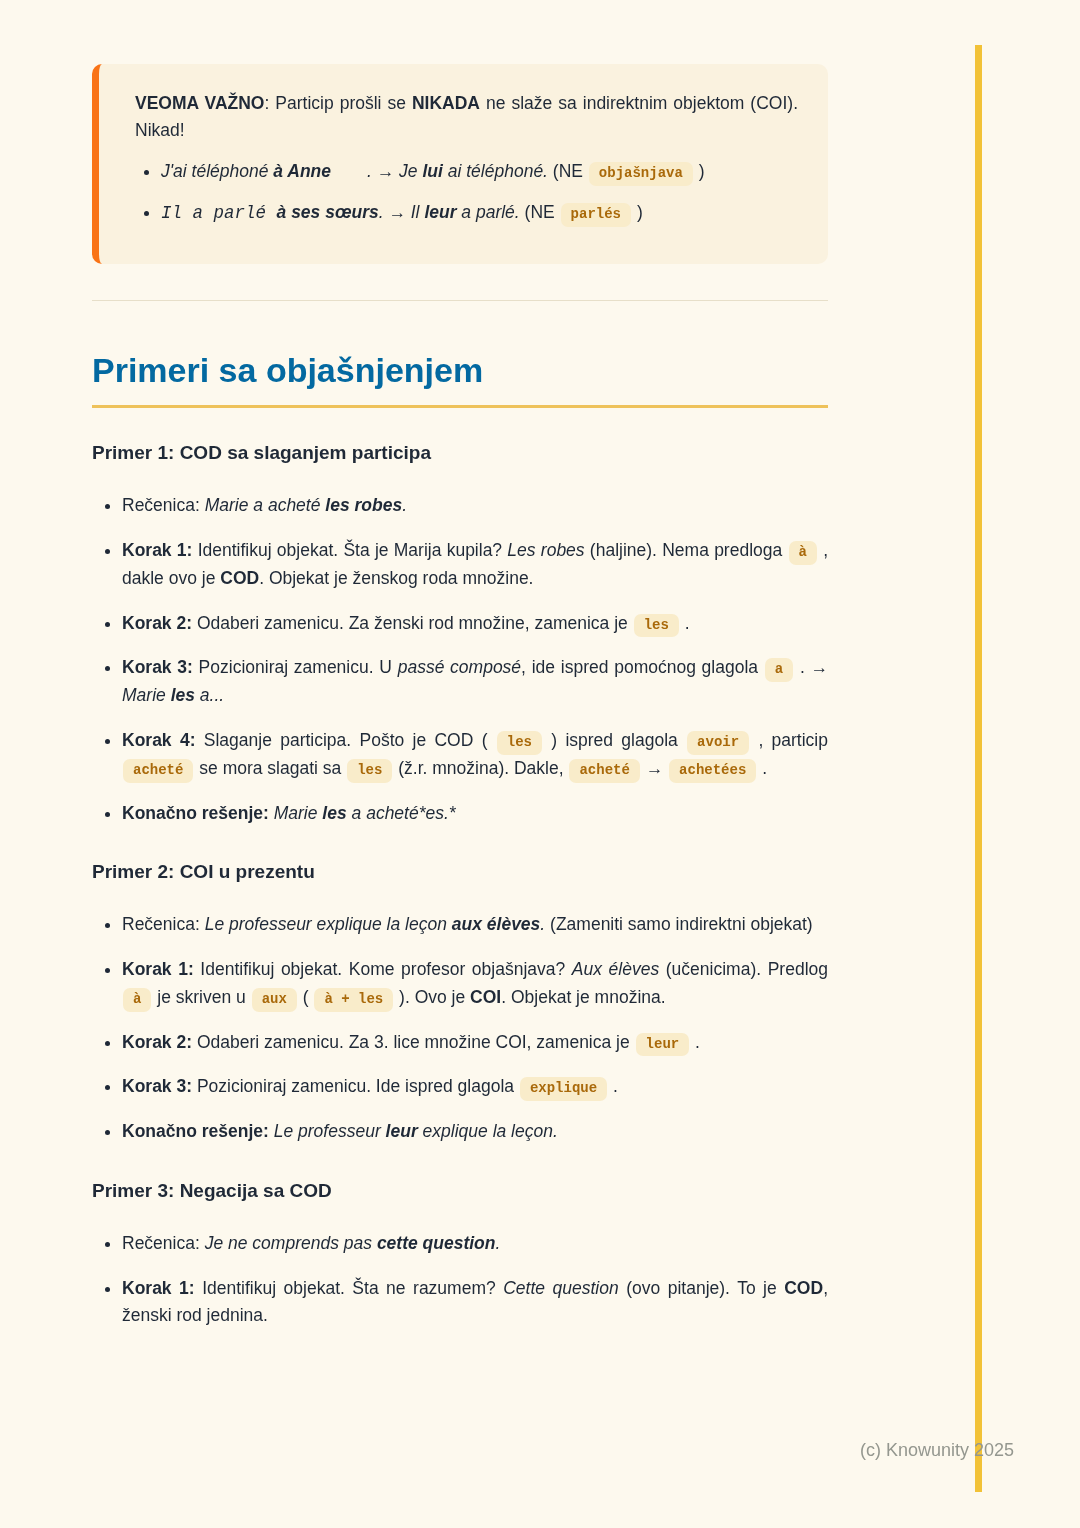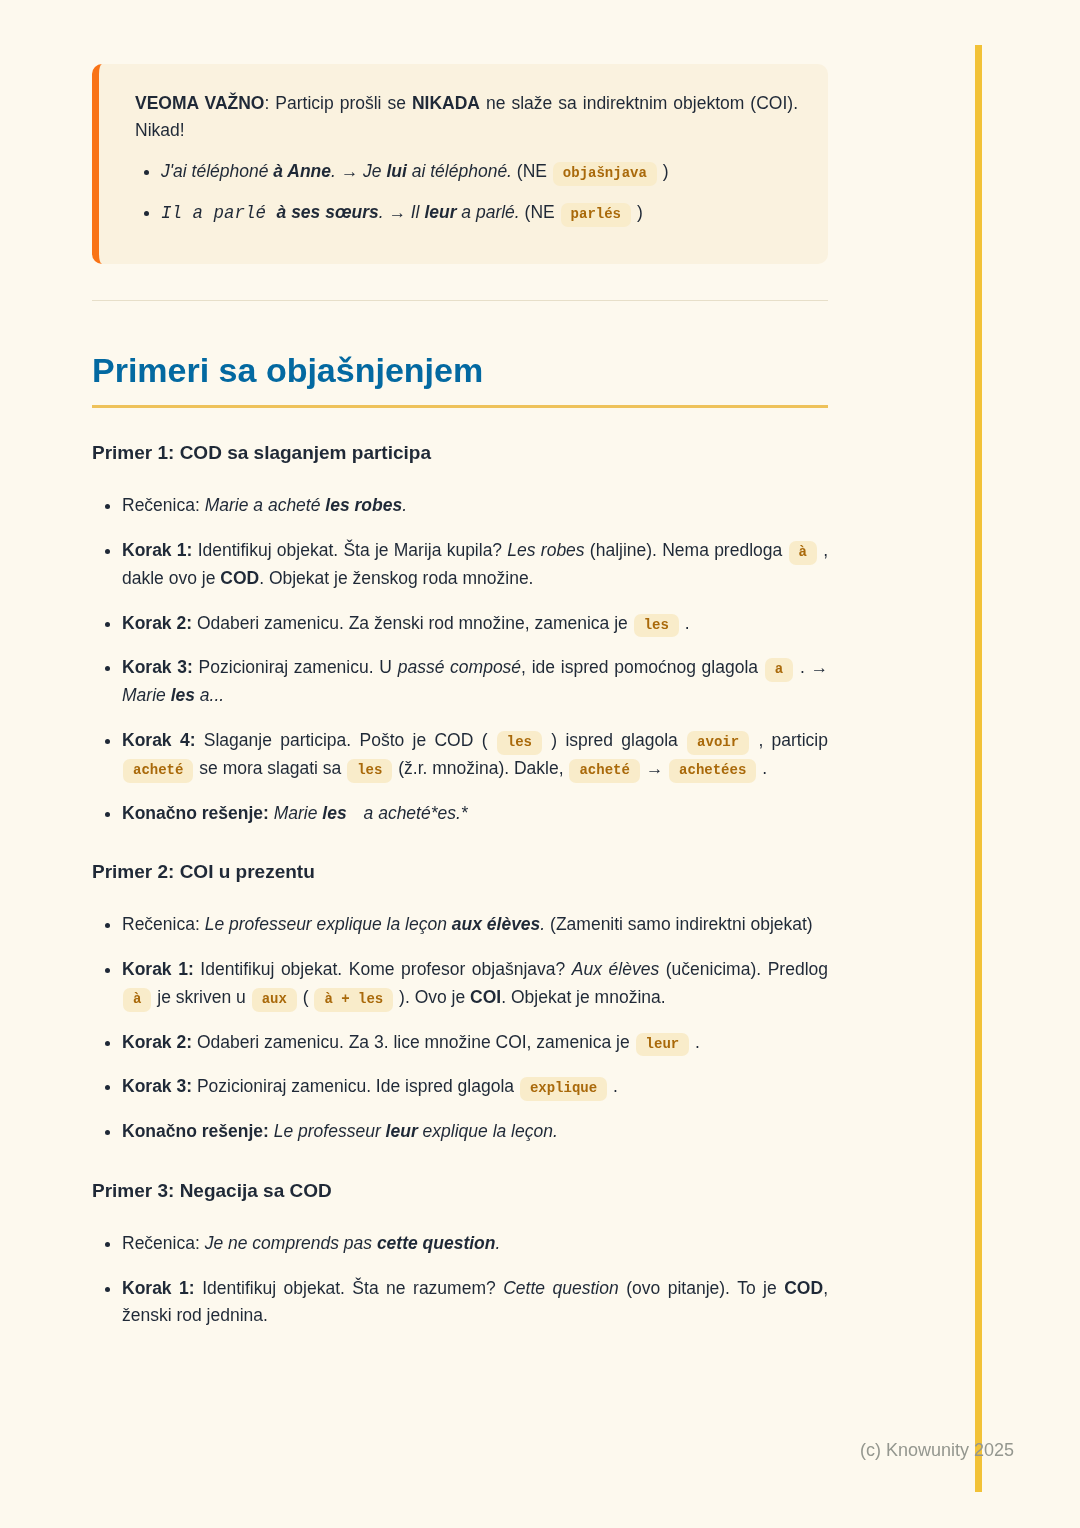--- a/index.html
+++ b/index.html
@@ -99,38 +99,38 @@
 </head>
 <body>
 
 <div class="side-accent"></div>
 
 <div class="content">
 
   <div class="callout">
     <p><span style="font-weight: 700;">VEOMA VAŽNO</span><span>: Particip prošli se </span><span style="font-weight: 700;">NIKADA</span><span> ne slaže sa indirektnim objektom (COI). Nikad!</span></p>
     <ul>
-        <li><span style="font-style: italic;">J'ai téléphoné </span><span style="font-weight: 700; font-style: italic;">à Anne</span><span style="font-style: italic;">. → Je </span><span style="font-weight: 700; font-style: italic;">lui</span><span style="font-style: italic;"> ai téléphoné.</span><span> (NE </span><span class="chip">objašnjava</span><span> )</span></li>
+        <li><span style="font-style: italic;">J'ai téléphoné </span><span style="font-weight: 700; font-style: italic;">à Anne</span><span style="font-style: italic; padding-left: 36px;">. → Je </span><span style="font-weight: 700; font-style: italic;">lui</span><span style="font-style: italic;"> ai téléphoné.</span><span> (NE </span><span class="chip">objašnjava</span><span> )</span></li>
         <li><span style="font-style: italic; font-family: Liberation Mono, monospace;">Il a parlé </span><span style="font-weight: 700; font-style: italic;">à ses sœurs</span><span style="font-style: italic;">. → Il </span><span style="font-weight: 700; font-style: italic;">leur</span><span style="font-style: italic;"> a parlé.</span><span> (NE </span><span class="chip">parlés</span><span> )</span></li>
       </ul>
   </div>
 
   <hr class="divider">
 
   <h1 class="page-heading">Primeri sa objašnjenjem</h1>
 
   <div>
       <h3 class="section-title">Primer 1: COD sa slaganjem participa</h3>
       <ul class="bullet-list">
         <li><span>Rečenica: </span><span style="font-style: italic;">Marie a acheté </span><span style="font-weight: 700; font-style: italic;">les robes</span><span style="font-style: italic;">.</span></li>
         <li><span style="font-weight: 700;">Korak 1:</span><span> Identifikuj objekat. Šta je Marija kupila? </span><span style="font-style: italic;">Les robes</span><span> (haljine). Nema predloga </span><span class="chip">à</span><span> , dakle ovo je </span><span style="font-weight: 700;">COD</span><span>. Objekat je ženskog roda množine.</span></li>
         <li><span style="font-weight: 700;">Korak 2:</span><span> Odaberi zamenicu. Za ženski rod množine, zamenica je </span><span class="chip">les</span><span> .</span></li>
         <li><span style="font-weight: 700;">Korak 3:</span><span> Pozicioniraj zamenicu. U </span><span style="font-style: italic;">passé composé</span><span>, ide ispred pomoćnog glagola </span><span class="chip">a</span><span> . → </span><span style="font-style: italic;">Marie </span><span style="font-weight: 700; font-style: italic;">les</span><span style="font-style: italic;"> a...</span></li>
         <li><span style="font-weight: 700;">Korak 4:</span><span> Slaganje participa. Pošto je COD ( </span><span class="chip">les</span><span> ) ispred glagola </span><span class="chip">avoir</span><span> , particip </span><span class="chip">acheté</span><span> se mora slagati sa </span><span class="chip">les</span><span> (ž.r. množina). Dakle, </span><span class="chip">acheté</span><span> → </span><span class="chip">achetées</span><span> .</span></li>
-        <li><span style="font-weight: 700;">Konačno rešenje:</span><span> </span><span style="font-style: italic;">Marie </span><span style="font-weight: 700; font-style: italic;">les</span><span style="font-style: italic; margin-left: 12px;"> a acheté*es.*</span></li>
+        <li><span style="font-weight: 700;">Konačno rešenje:</span><span> </span><span style="font-style: italic;">Marie </span><span style="font-weight: 700; font-style: italic;">les</span><span style="font-style: italic;"> a acheté*es.*</span></li>
       </ul>
       <h3 class="section-title">Primer 2: COI u prezentu</h3>
       <ul class="bullet-list">
         <li><span>Rečenica: </span><span style="font-style: italic;">Le professeur explique la leçon </span><span style="font-weight: 700; font-style: italic;">aux élèves</span><span style="font-style: italic;">.</span><span> (Zameniti samo indirektni objekat)</span></li>
         <li><span style="font-weight: 700;">Korak 1:</span><span> Identifikuj objekat. Kome profesor objašnjava? </span><span style="font-style: italic;">Aux élèves</span><span> (učenicima). Predlog </span><span class="chip">à</span><span> je skriven u </span><span class="chip">aux</span><span> ( </span><span class="chip">à + les</span><span> ). Ovo je </span><span style="font-weight: 700;">COI</span><span>. Objekat je množina.</span></li>
         <li><span style="font-weight: 700;">Korak 2:</span><span> Odaberi zamenicu. Za 3. lice množine COI, zamenica je </span><span class="chip">leur</span><span> .</span></li>
         <li><span style="font-weight: 700;">Korak 3:</span><span> Pozicioniraj zamenicu. Ide ispred glagola </span><span class="chip">explique</span><span> .</span></li>
         <li><span style="font-weight: 700;">Konačno rešenje:</span><span> </span><span style="font-style: italic;">Le professeur </span><span style="font-weight: 700; font-style: italic;">leur</span><span style="font-style: italic;"> explique la leçon.</span></li>
       </ul>
       <h3 class="section-title">Primer 3: Negacija sa COD</h3>

